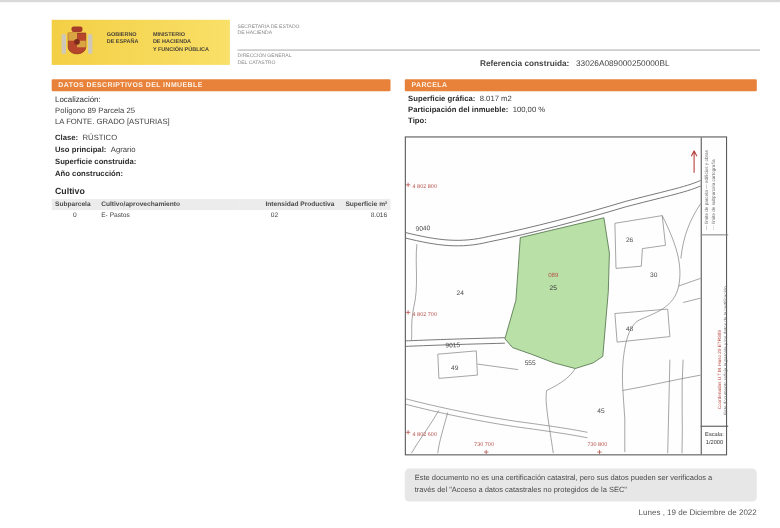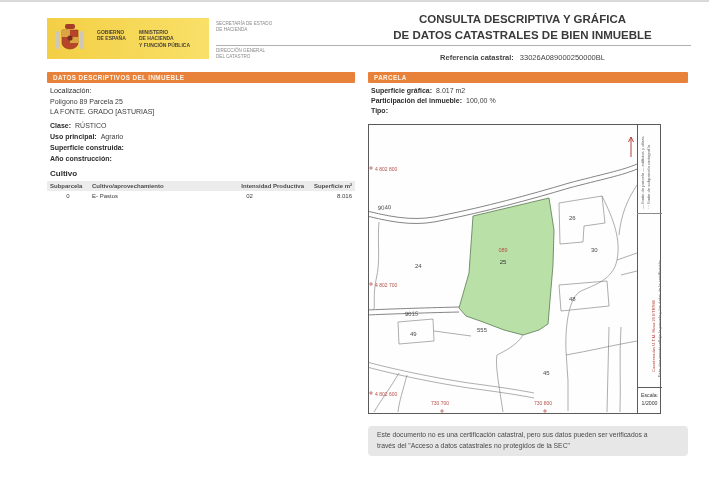--- a/index.html
+++ b/index.html
@@ -87,24 +87,22 @@
     <div class="abs min-text pre">MINISTERIO
 DE HACIENDA
 Y FUNCIÓN PÚBLICA</div>
   </div>
   <div class="abs secretaria pre">SECRETARÍA DE ESTADO
 DE HACIENDA</div>
   <div class="abs head-line"></div>
   <div class="abs direccion pre">DIRECCIÓN GENERAL
 DEL CATASTRO</div>
 
-  <div class="abs doc-title pre">CONSULTA DESCRIPTIVA Y GRÁFICA
-DE DATOS CATASTRALES DE BIEN INMUEBLE</div>
   <div class="abs ref-line">
-    <b>Referencia catastral:</b><span>33026A089000250000BL</span>
+    <b>Referencia construida:</b><span>33026A089000250000BL</span>
   </div>
 
   <div class="abs bar bar-left">DATOS DESCRIPTIVOS DEL INMUEBLE</div>
 
   <div class="abs loc-label">Localización:</div>
   <div class="abs fld loc1">Polígono 89 Parcela 25</div>
   <div class="abs fld loc2">LA FONTE. GRADO [ASTURIAS]</div>
 
   <div class="abs fld f1">
     <b>Clase:</b><span>RÚSTICO</span>
@@ -216,14 +214,15 @@
     <div class="vtext" style="left:277px;top:84px">··· límite de subparcela    cartografía</div>
     <div class="strip-div" style="top:88px"></div>
     <div class="vtext vred" style="left:282px;top:247px">Coordenadas U.T.M. Huso 29 ETRS89</div>
     <div class="vtext" style="left:288px;top:252px">Este documento refleja la parcela y los datos de la certificación</div>
     <div class="escala-box">Escala:
 1/2000</div>
   </div>
 
   <div class="abs disclaimer pre">Este documento no es una certificación catastral, pero sus datos pueden ser verificados a
 través del "Acceso a datos catastrales no protegidos de la SEC"</div>
+  <div class="abs date-line">Lunes , 19 de Diciembre de 2022</div>
 
 </div>
 
 </body></html>

